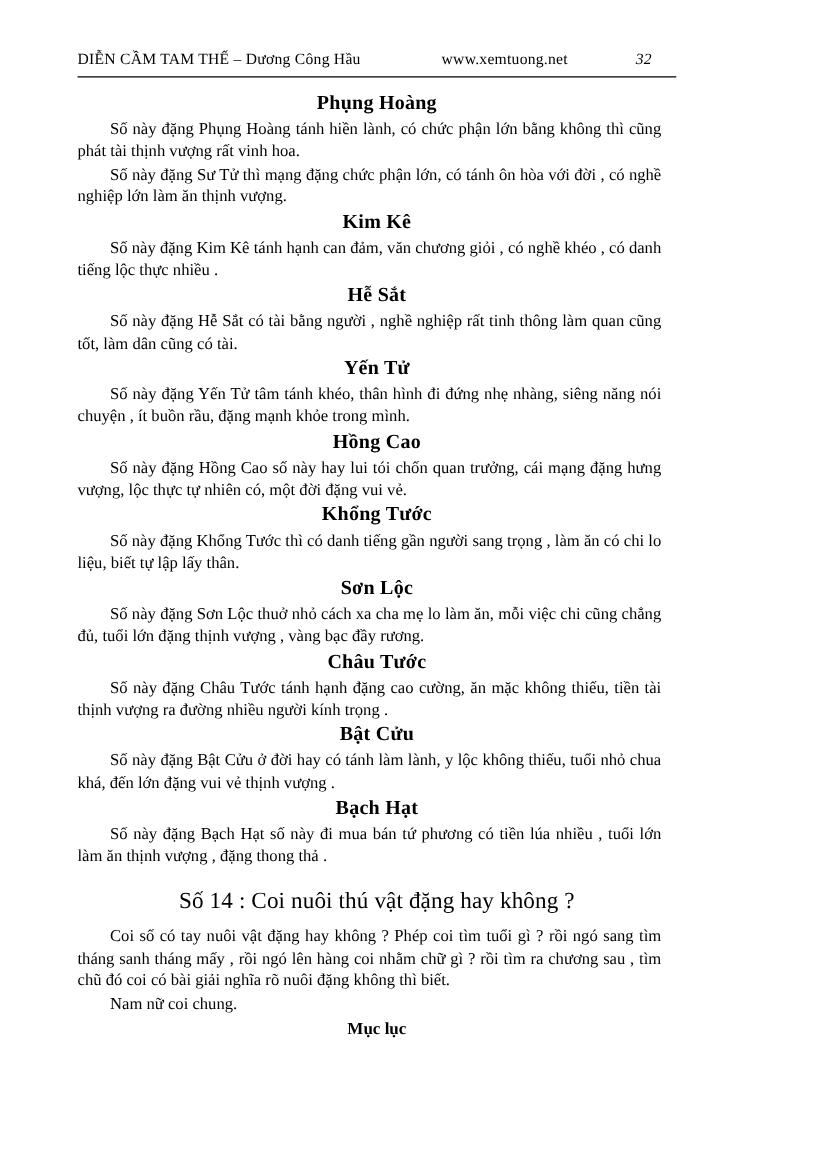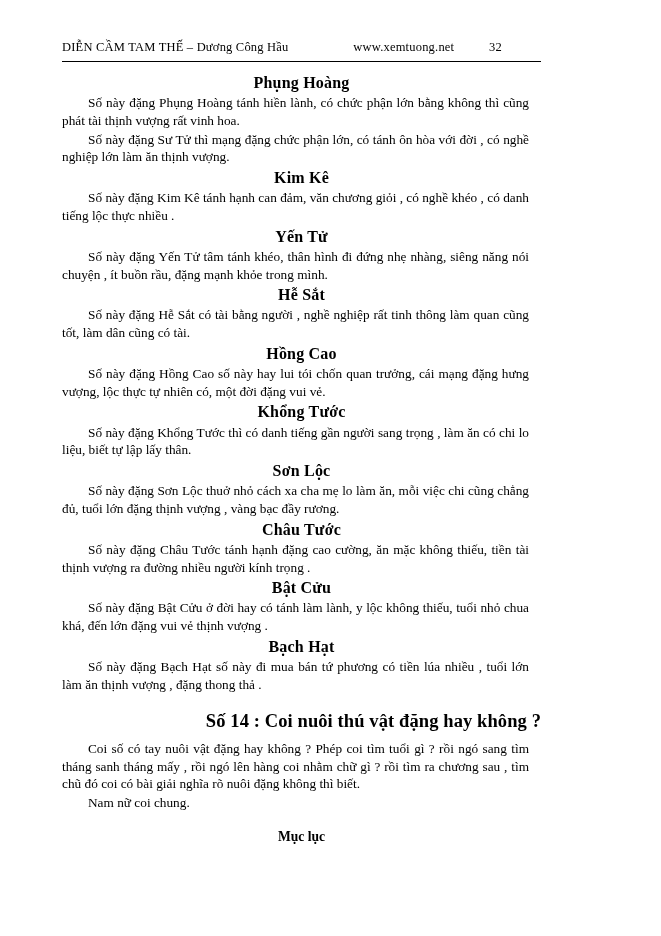--- a/index.html
+++ b/index.html
@@ -31,22 +31,23 @@
     white-space: nowrap;
   }
   .header-center {
     flex: 1;
     text-align: center;
     white-space: nowrap;
     padding-left: 30px;
   }
   .header-right {
     width: 52px;
-    text-align: left;
+    text-align: center;
     white-space: nowrap;
+    font-style: italic;
   }
   .rule {
     border-top: 1px solid #000;
     margin: 0 0 10px 0;
   }
   .content {
     font-size: 13.3px;
     line-height: 1.33;
   }
   .sec-title {
@@ -55,31 +56,31 @@
     font-size: 16px;
     margin: 1px 0 1px 0;
     letter-spacing: 0.2px;
   }
   p.para {
     margin: 0 12px 1px 0;
     text-indent: 26px;
     text-align: justify;
   }
   .big-title {
-    text-align: right;
-    font-weight: bold;
+    text-align: center;
+    font-weight: normal;
     font-size: 18.5px;
     margin: 16px 0 6px 0;
     letter-spacing: 0.1px;
   }
   .muc-luc {
     text-align: center;
     font-weight: bold;
     font-size: 13.6px;
-    margin-top: 16px;
+    margin-top: 2px;
   }
 </style>
 </head>
 <body>
 
 <div class="page">
 
   <div class="header">
     <div class="header-left">DIỄN CẦM TAM THẾ – Dương Công Hầu</div>
     <div class="header-center">www.xemtuong.net</div>
@@ -97,27 +98,27 @@
     <div>
       <p class="para">Số này đặng Sư Tử thì mạng đặng chức phận lớn, có tánh ôn hòa với đời , có nghề nghiệp lớn làm ăn thịnh vượng.</p>
     </div>
 
     <div>
       <div class="sec-title">Kim Kê</div>
       <p class="para">Số này đặng Kim Kê tánh hạnh can đảm, văn chương giỏi , có nghề khéo , có danh tiếng lộc thực nhiều .</p>
     </div>
 
     <div>
-      <div class="sec-title">Yến Tử</div>
-      <p class="para">Số này đặng Yến Tử tâm tánh khéo, thân hình đi đứng nhẹ nhàng, siêng năng nói chuyện , ít buồn rầu, đặng mạnh khỏe trong mình.</p>
+      <div class="sec-title">Hễ Sắt</div>
+      <p class="para">Số này đặng Hễ Sắt có tài bằng người , nghề nghiệp rất tinh thông làm quan cũng tốt, làm dân cũng có tài.</p>
     </div>
 
     <div>
-      <div class="sec-title">Hễ Sắt</div>
-      <p class="para">Số này đặng Hễ Sắt có tài bằng người , nghề nghiệp rất tinh thông làm quan cũng tốt, làm dân cũng có tài.</p>
+      <div class="sec-title">Yến Tử</div>
+      <p class="para">Số này đặng Yến Tử tâm tánh khéo, thân hình đi đứng nhẹ nhàng, siêng năng nói chuyện , ít buồn rầu, đặng mạnh khỏe trong mình.</p>
     </div>
 
     <div>
       <div class="sec-title">Hồng Cao</div>
       <p class="para">Số này đặng Hồng Cao số này hay lui tói chốn quan trưởng, cái mạng đặng hưng vượng, lộc thực tự nhiên có, một đời đặng vui vẻ.</p>
     </div>
 
     <div>
       <div class="sec-title">Khổng Tước</div>
       <p class="para">Số này đặng Khổng Tước thì có danh tiếng gần người sang trọng , làm ăn có chi lo liệu, biết tự lập lấy thân.</p>

